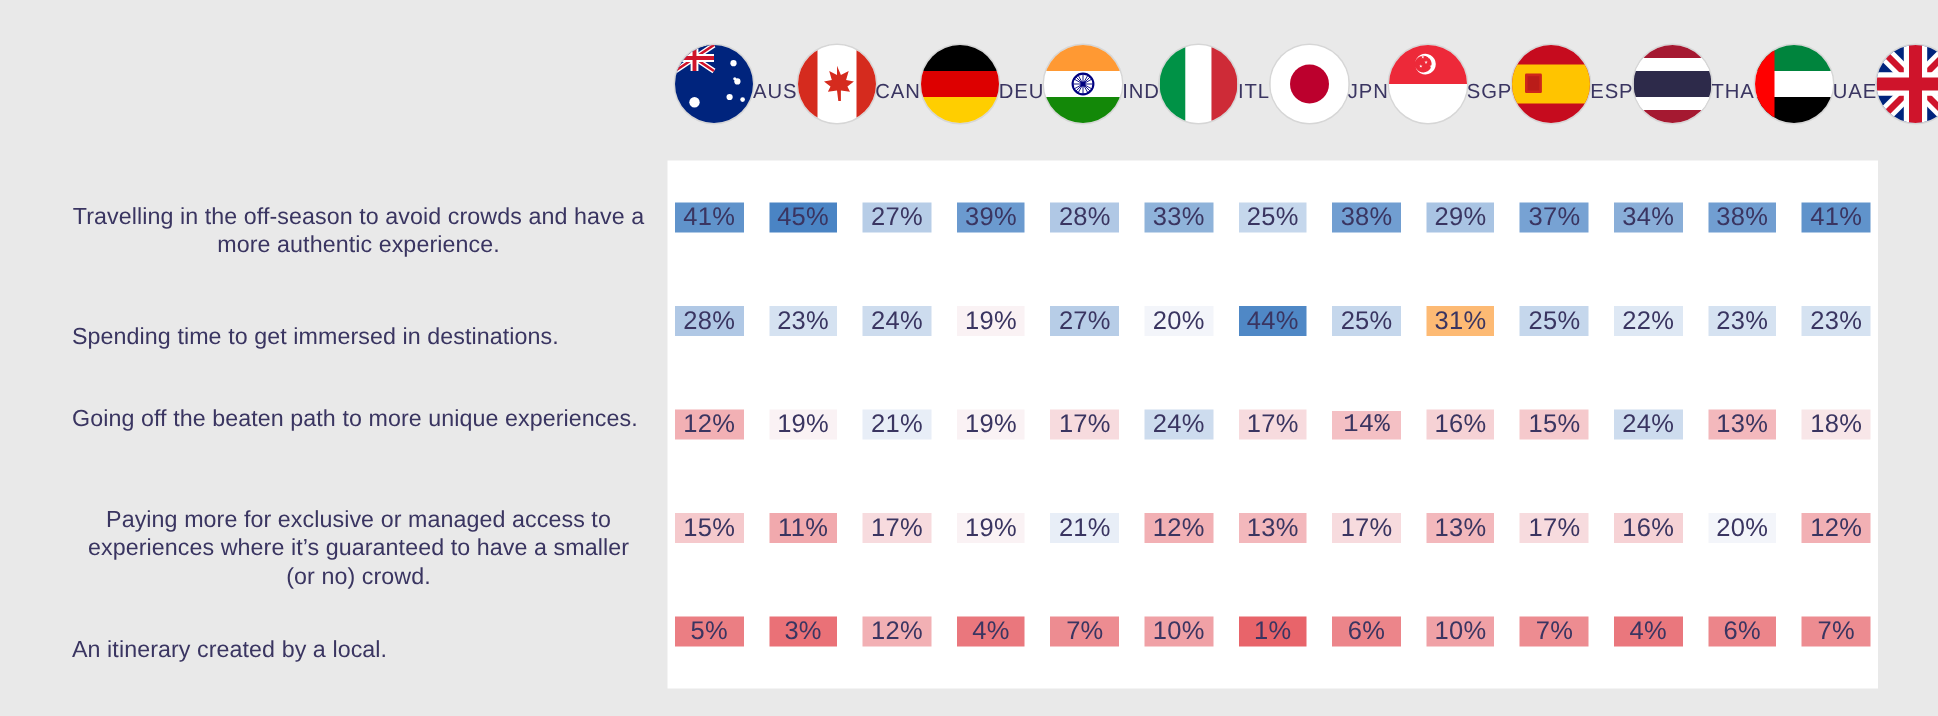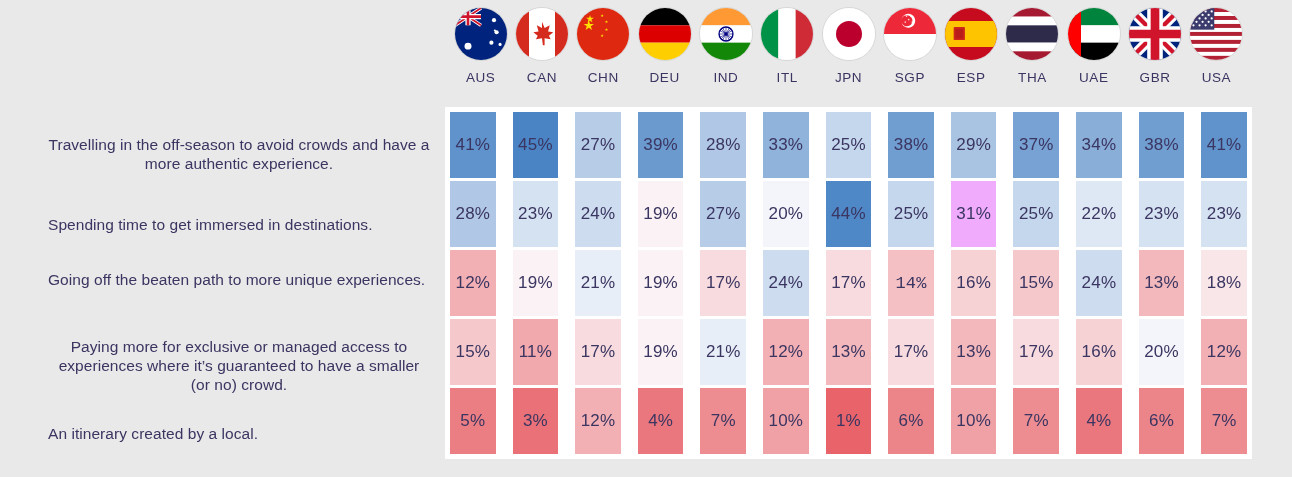--- a/index.html
+++ b/index.html
@@ -48,20 +48,21 @@
     padding: 5px;
     box-sizing: border-box;
     display: flex;
     flex-direction: column;
     gap: 3px;
   }
   .grid-row {
     display: flex;
     flex: 1;
     gap: 17px;
+    align-items: center;
   }
   .cell {
     flex: 1;
     display: flex;
     align-items: center;
     justify-content: center;
     color: #3a3561;
     font-size: 17px;
     letter-spacing: 0.2px;
   }
@@ -71,21 +72,21 @@
     position: absolute;
     left: 450px;
     top: 8px;
     width: 797px;
     height: 95px;
     display: flex;
   }
   .head-col {
     flex: 1;
     display: flex;
-    flex-direction: column;
+    flex-direction: row;
     align-items: center;
   }
   .flag {
     width: 52px;
     height: 52px;
     border-radius: 50%;
     overflow: hidden;
     position: relative;
     box-shadow: 0 0 0 1px rgba(0,0,0,0.08);
   }
@@ -129,39 +130,20 @@
       <div class="head-col">
         <div class="flag">
           <svg viewBox="0 0 60 60">
             <rect width="60" height="60" fill="#fff"></rect>
             <rect x="0" y="0" width="15" height="60" fill="#d52b1e"></rect>
             <rect x="45" y="0" width="15" height="60" fill="#d52b1e"></rect>
             <path d="M30 16 l3 7 6-3 -2 7 6 1 -5 4 2 4 -7 -1 0 8 -2 0 -1 -8 -7 1 2 -4 -5 -4 6 -1 -2 -7 6 3 z" fill="#d52b1e"></path>
           </svg>
         </div>
         <div class="code">CAN</div>
-      </div>
-      <div class="head-col">
-        <div class="flag">
-          <svg viewBox="0 0 60 60">
-            <rect width="60" height="60" fill="#de2910"></rect>
-            <g fill="#ffde00">
-              <path d="M14 12 l2.6 7.6 -6.5-4.7 h8 l-6.5 4.7 z" transform="translate(0,2) scale(1.5) translate(-5,-4)"></path>
-              <circle cx="15" cy="18" r="0"></circle>
-            </g>
-            <g fill="#ffde00">
-              <polygon points="15,8 17.8,16.6 10.5,11.3 19.5,11.3 12.2,16.6"></polygon>
-              <polygon points="29,7 30.2,10.5 27.2,8.3 30.8,8.3 27.8,10.5"></polygon>
-              <polygon points="34,14 35.2,17.5 32.2,15.3 35.8,15.3 32.8,17.5"></polygon>
-              <polygon points="34,23 35.2,26.5 32.2,24.3 35.8,24.3 32.8,26.5"></polygon>
-              <polygon points="29,30 30.2,33.5 27.2,31.3 30.8,31.3 27.8,33.5"></polygon>
-            </g>
-          </svg>
-        </div>
-        <div class="code">CHN</div>
       </div>
       <div class="head-col">
         <div class="flag">
           <svg viewBox="0 0 60 60">
             <rect width="60" height="20" fill="#000"></rect>
             <rect y="20" width="60" height="20" fill="#dd0000"></rect>
             <rect y="40" width="60" height="20" fill="#ffce00"></rect>
           </svg>
         </div>
         <div class="code">DEU</div>
@@ -331,21 +313,21 @@
       </div>
       <div class="grid-row">
         <div class="cell" style="background: rgb(176, 200, 229);">28%</div>
         <div class="cell" style="background: rgb(213, 226, 241);">23%</div>
         <div class="cell" style="background: rgb(205, 220, 238);">24%</div>
         <div class="cell" style="background: rgb(250, 242, 244);">19%</div>
         <div class="cell" style="background: rgb(183, 205, 231);">27%</div>
         <div class="cell" style="background: rgb(243, 245, 250);">20%</div>
         <div class="cell" style="background: rgb(79, 136, 198);">44%</div>
         <div class="cell" style="background: rgb(197, 215, 236);">25%</div>
-        <div class="cell" style="background: #f0abfc;">31%</div>
+        <div class="cell" style="background: #fdba74;">31%</div>
         <div class="cell" style="background: rgb(197, 215, 236);">25%</div>
         <div class="cell" style="background: rgb(222, 232, 244);">22%</div>
         <div class="cell" style="background: rgb(213, 226, 241);">23%</div>
         <div class="cell" style="background: rgb(213, 226, 241);">23%</div>
       </div>
       <div class="grid-row">
         <div class="cell" style="background: rgb(242, 176, 180);">12%</div>
         <div class="cell" style="background: rgb(250, 242, 244);">19%</div>
         <div class="cell" style="background: rgb(232, 238, 247);">21%</div>
         <div class="cell" style="background: rgb(250, 242, 244);">19%</div>

